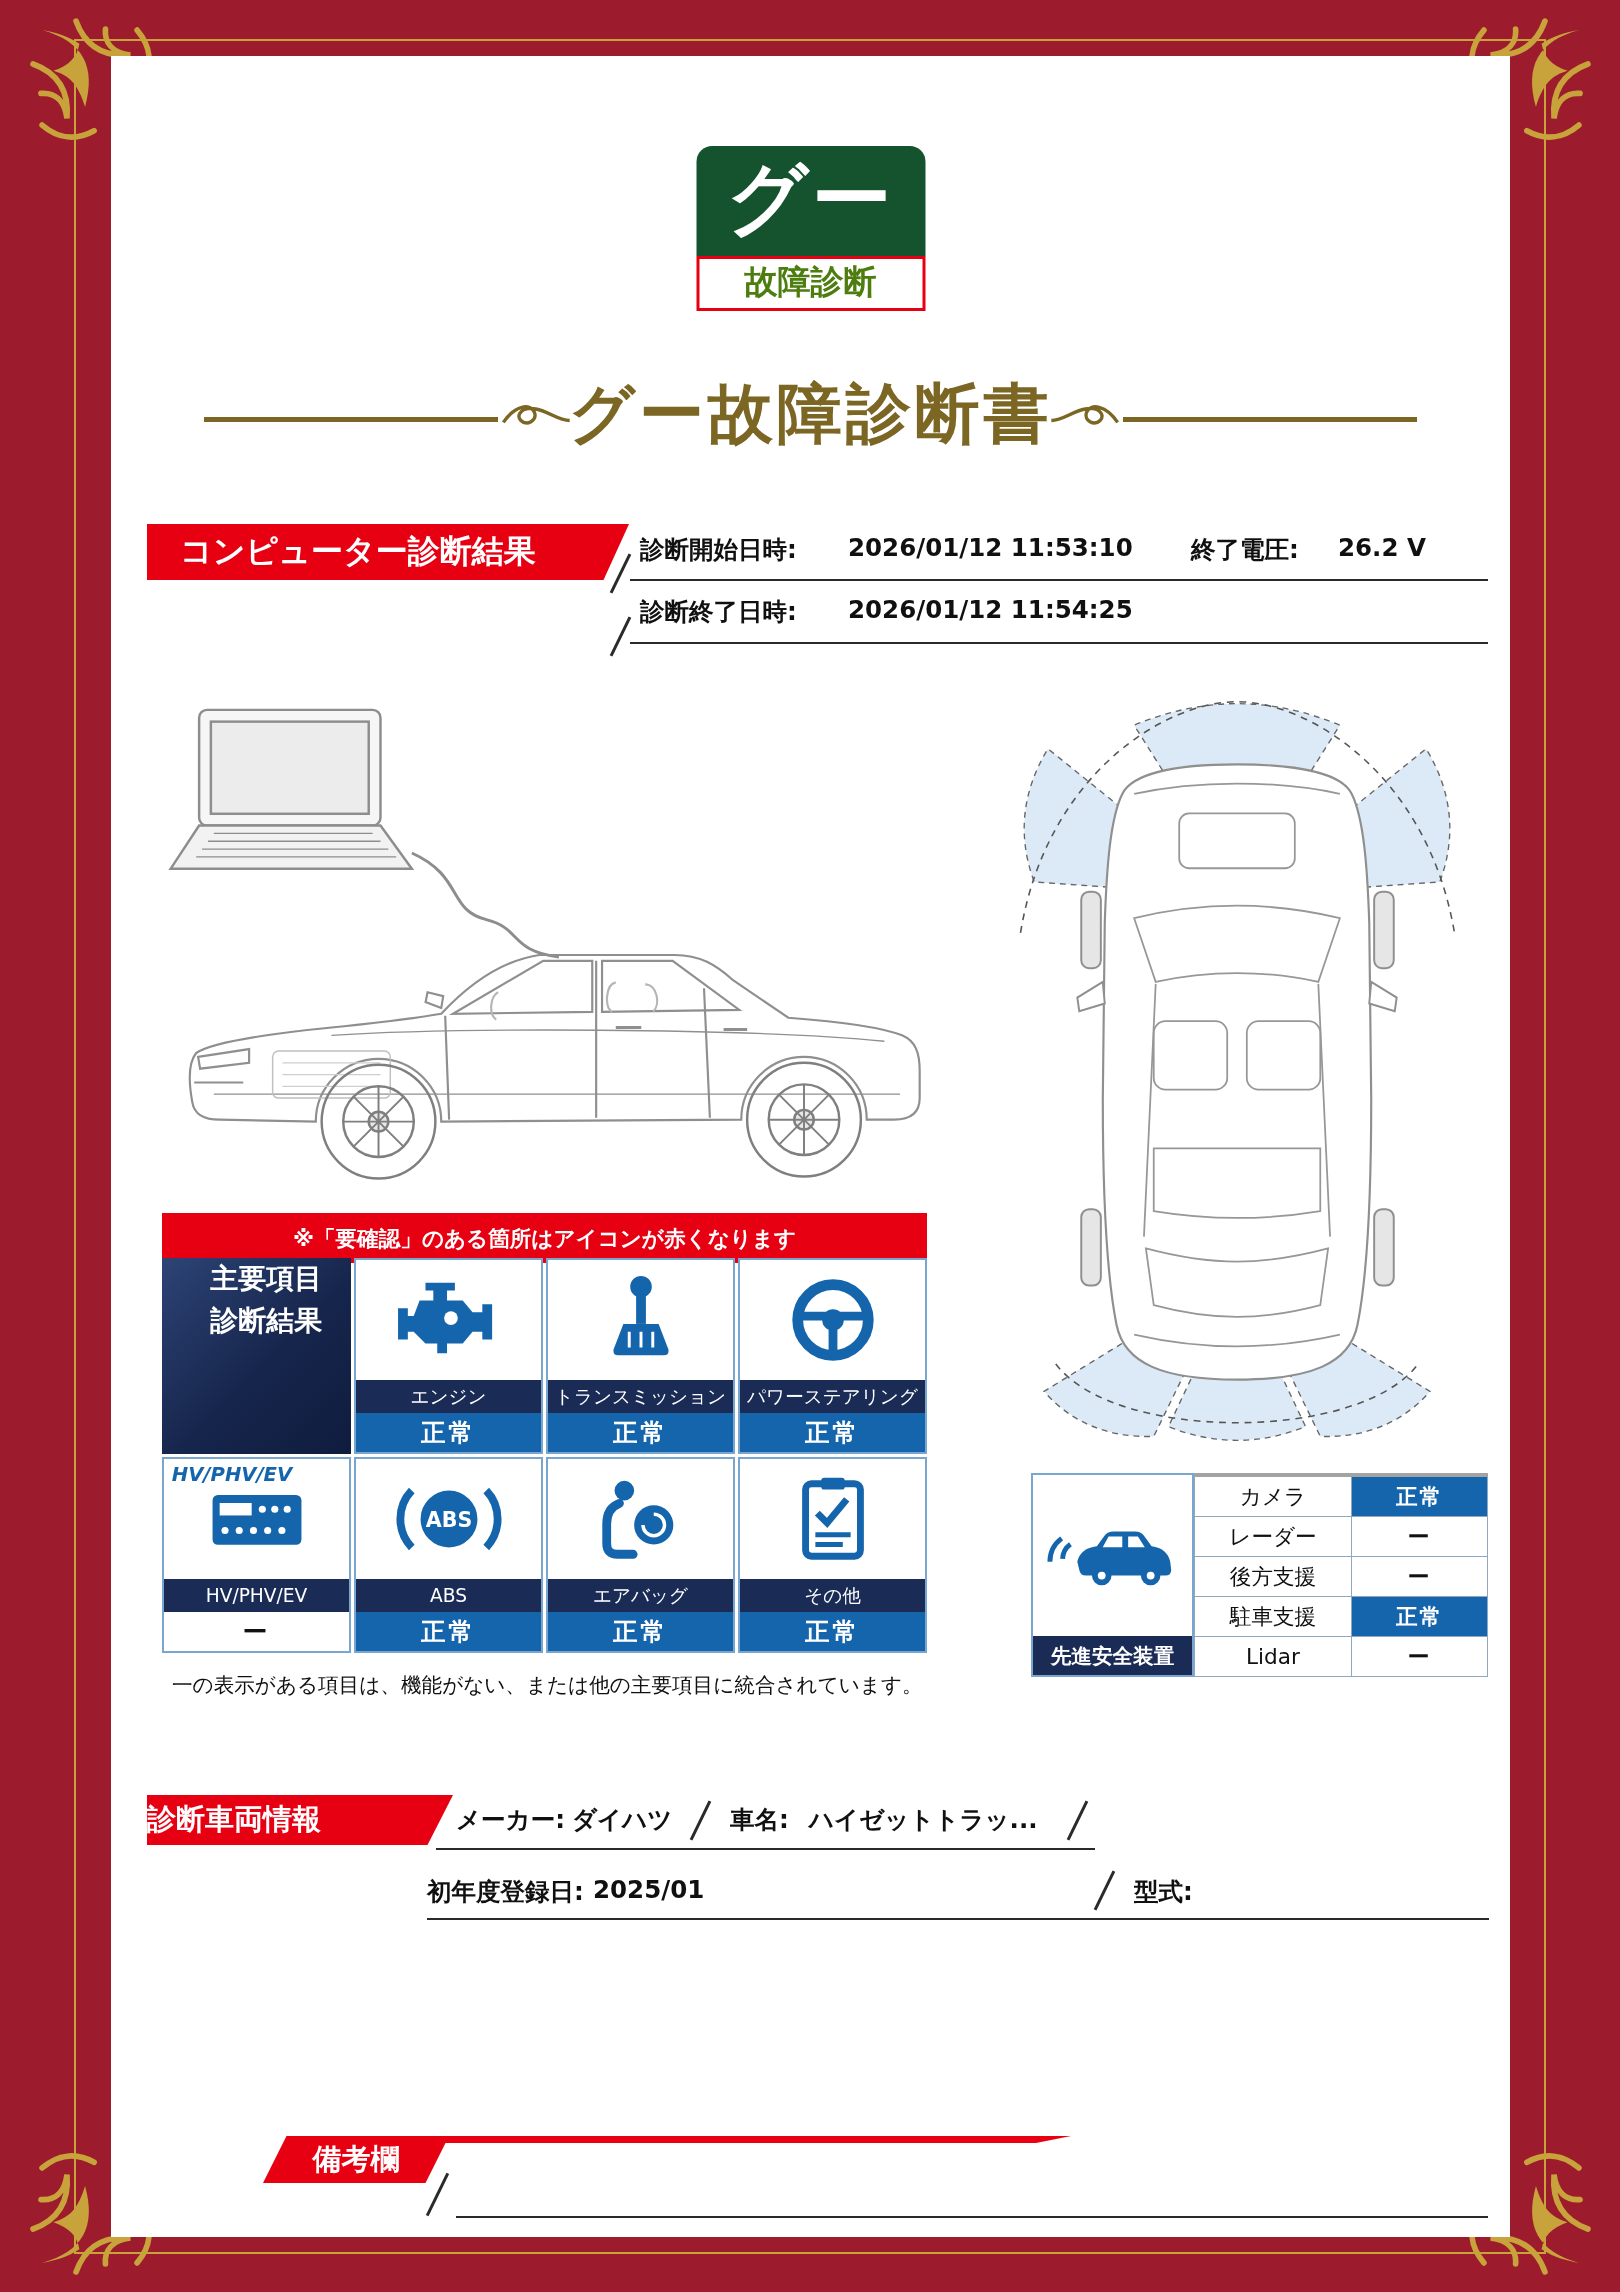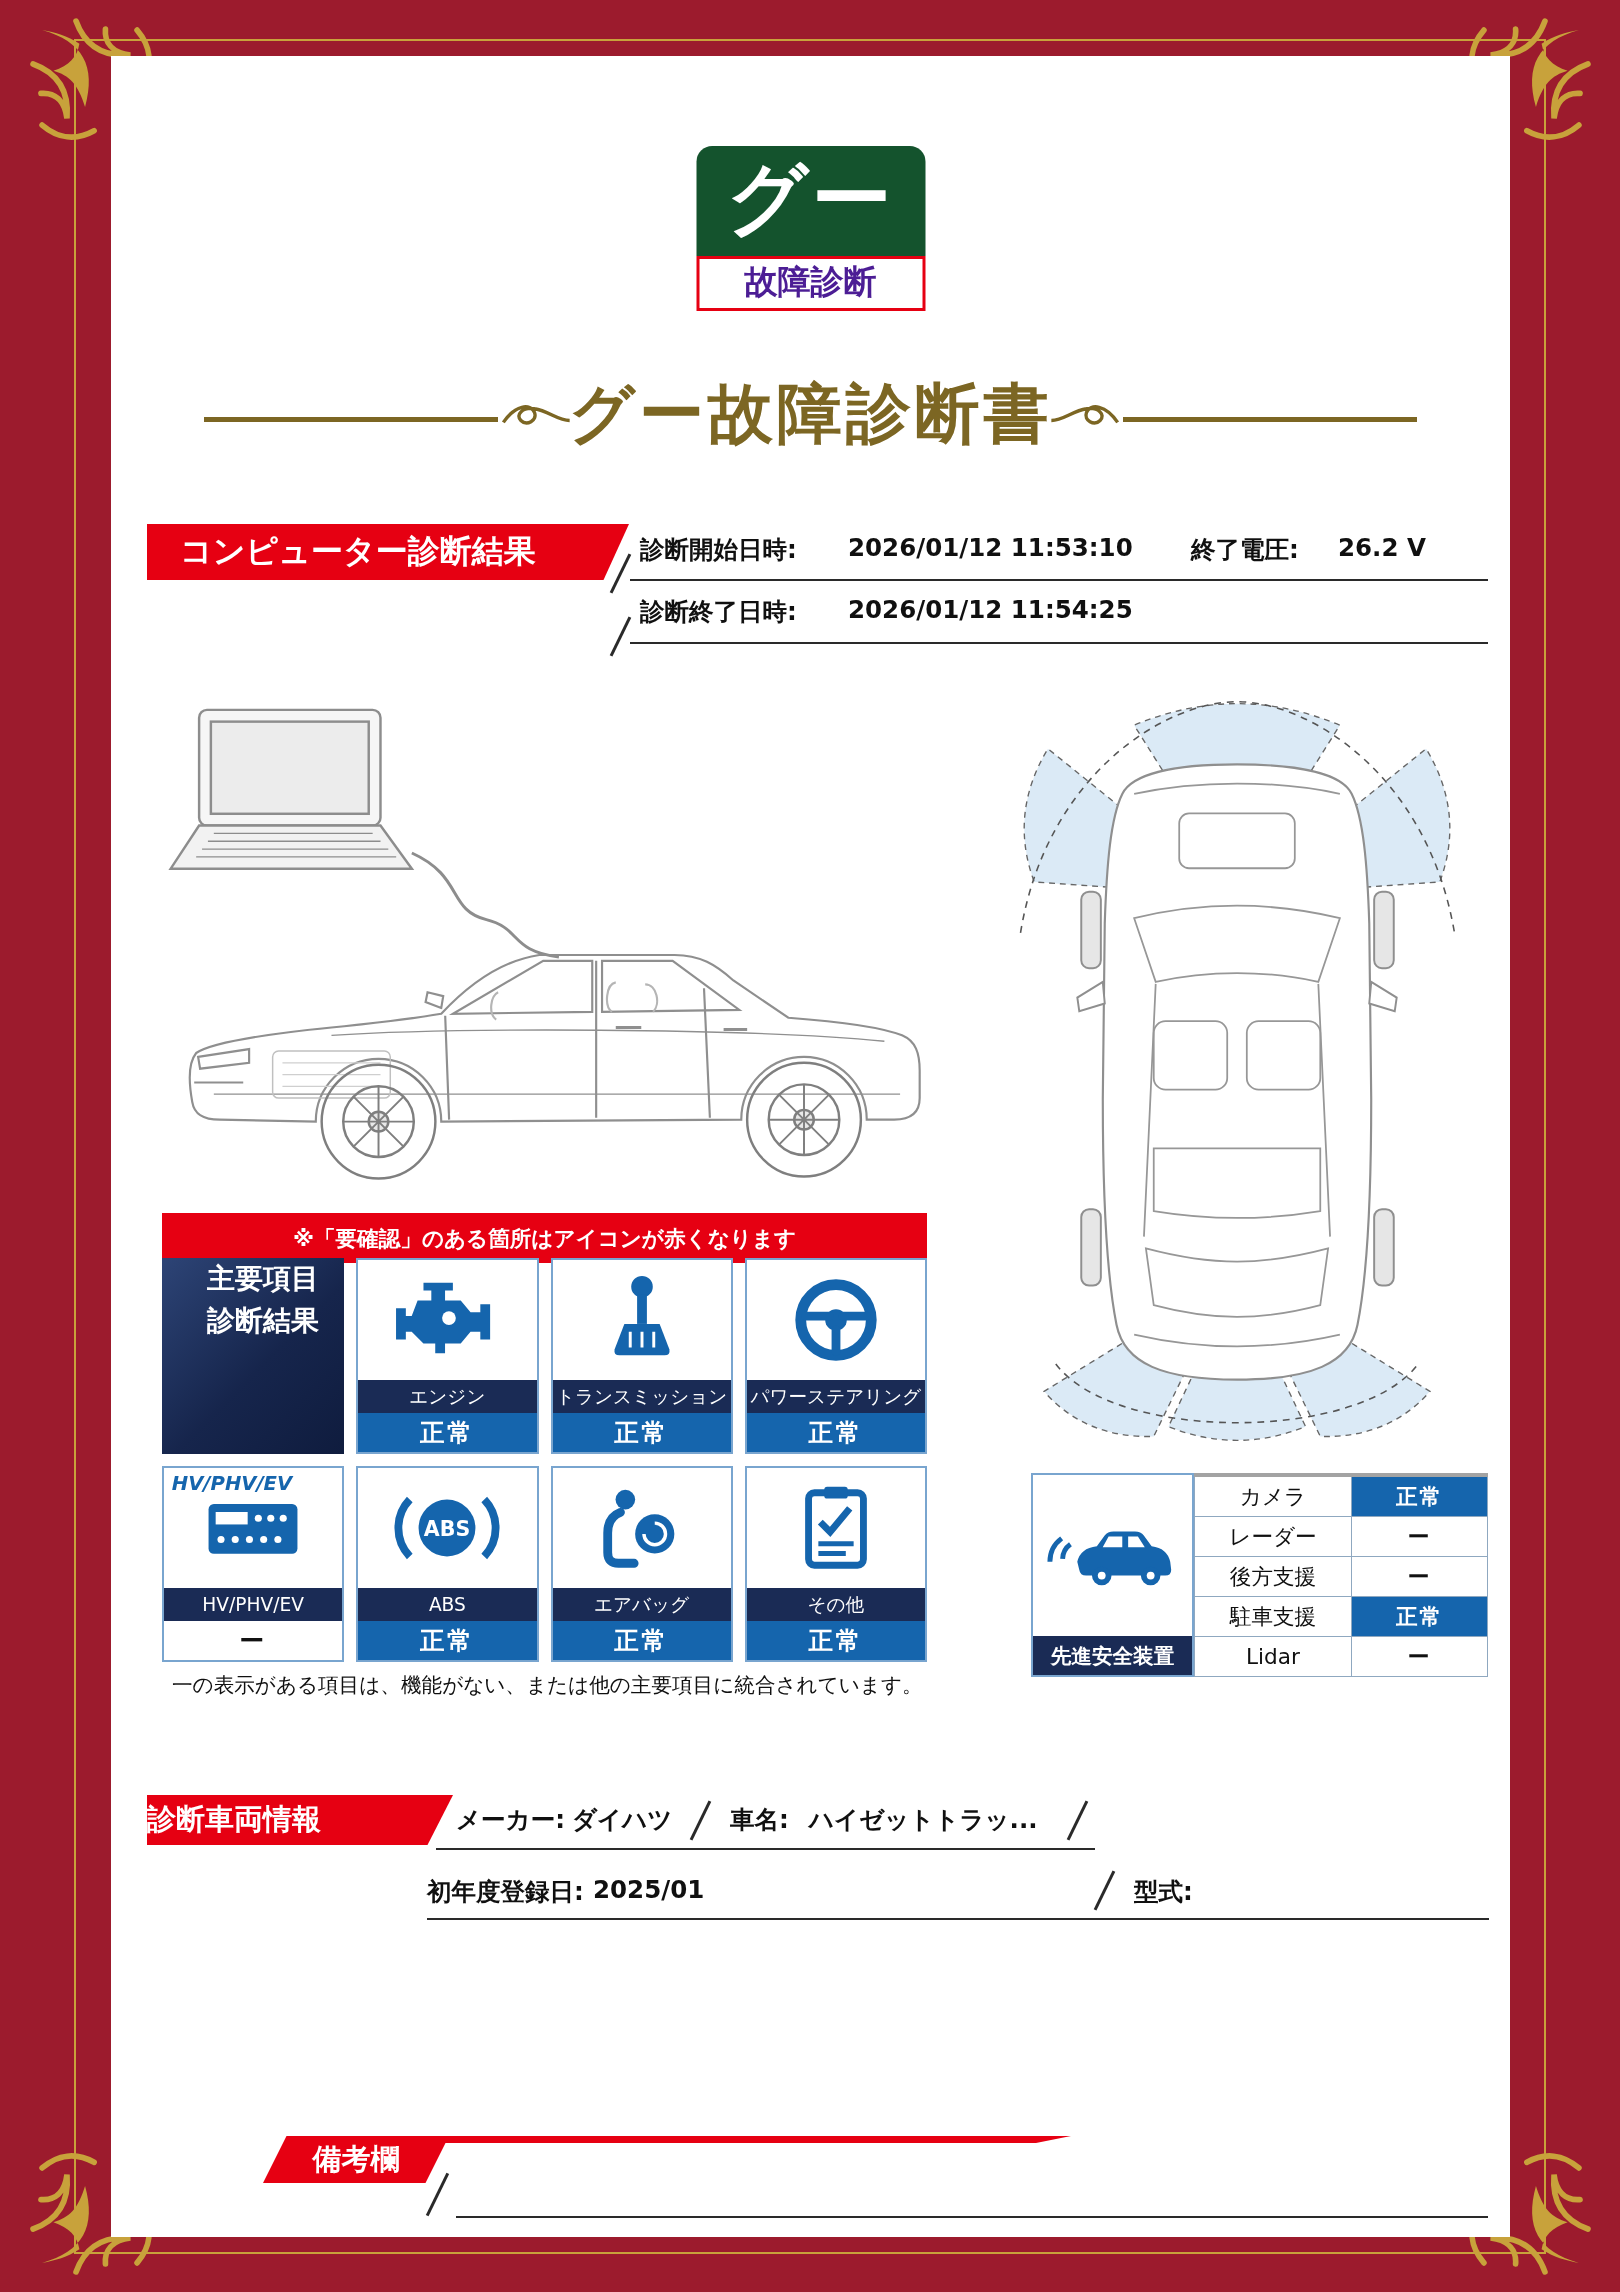--- a/index.html
+++ b/index.html
@@ -9,21 +9,21 @@
   .corner { position:absolute; width:147px; height:147px; }
   .c-tl { left:23.5px; top:11.8px; }
   .c-tr { right:23.5px; top:11.8px; transform:scaleX(-1); }
   .c-bl { left:23.5px; bottom:11.8px; transform:scaleY(-1); }
   .c-br { right:23.5px; bottom:11.8px; transform:scale(-1,-1); }
   .content { position:absolute; left:111px; top:56px; width:1399px; height:2181px; background:#fff; }
 
   
   .logo { position:absolute; left:50%; top:90px; transform:translateX(-50%); width:229px; text-align:center; }
   .logo-main { height:110px; background:#14532d; border-radius:15.7px 15.7px 0 0; color:#fff; font-weight:bold; font-size:80px; line-height:106px; letter-spacing:2.9px; }
-  .logo-sub { height:55px; background:#fff; border:3.9px solid #e60012; color:#4c1d95; font-weight:bold; font-size:33px; line-height:45px; }
+  .logo-sub { height:55px; background:#fff; border:3.9px solid #e60012; color:#4d7c0f; font-weight:bold; font-size:33px; line-height:45px; }
 
   
   .title { position:absolute; top:314px; width:100%; text-align:center; font-size:65px; font-weight:bold; color:#7c6623; letter-spacing:3.9px; }
   .t-line { position:absolute; top:361px; height:4.9px; background:#7c6623; }
   .t-line.left { left:93px; width:294px; }
   .t-line.right { right:93px; width:294px; }
   .t-curl { position:absolute; top:343px; width:71px; height:39px; }
   .t-curl.left { left:390px; }
   .t-curl.right { right:390px; transform:scaleX(-1); }
 
@@ -39,21 +39,21 @@
 
   
   .lbl { position:absolute; font-size:24.5px; font-weight:bold; color:#101010; white-space:nowrap; }
   .hline { position:absolute; height:2px; background:#2a2a2a; }
   .slash { position:absolute; width:2.9px; height:43px; background:#2a2a2a; transform:rotate(26deg); }
 
   
   .alert-strip { position:absolute; left:51px; top:1157px; width:765px; height:50px; background:#e60012; color:#fff;
                  font-size:21.6px; font-weight:bold; display:flex; align-items:center; justify-content:center; }
   .grid { position:absolute; left:51px; top:1202px; width:765px; display:grid; grid-template-columns:repeat(4,1fr);
-          grid-auto-rows:196px; gap:12px; }
+          grid-auto-rows:196px; gap:3px; }
   .gcell { border:2px solid #79a5cf; background:#fff; display:flex; flex-direction:column; position:relative; }
   .icon-area { flex:1; display:flex; align-items:center; justify-content:center; overflow:hidden; }
   .glabel { height:33px; background:#1a2b55; color:#fff; font-size:18.6px; display:flex; align-items:center; justify-content:center; white-space:nowrap; }
   .gstatus { height:39px; background:#1565ad; color:#fff; font-size:24.5px; font-weight:bold; display:flex; align-items:center; justify-content:center; letter-spacing:2.9px; }
   .gstatus.dash { background:#fff; color:#111; }
   .title-cell { border:none; background:linear-gradient(135deg,#2d4476 0%,#16254c 55%,#0f1c3e 100%);
                 color:#fff; display:flex; align-items:center; justify-content:flex-start; padding-left:19.6px; }
   .tc-text { font-size:28px; font-weight:bold; line-height:1.5; }
   .hv-header { position:absolute; left:7.8px; top:3.9px; color:#1565ad; font-size:19.6px; font-weight:bold; font-style:italic; }
   .footnote { position:absolute; left:61px; top:1615px; font-size:20.6px; color:#101010; }

